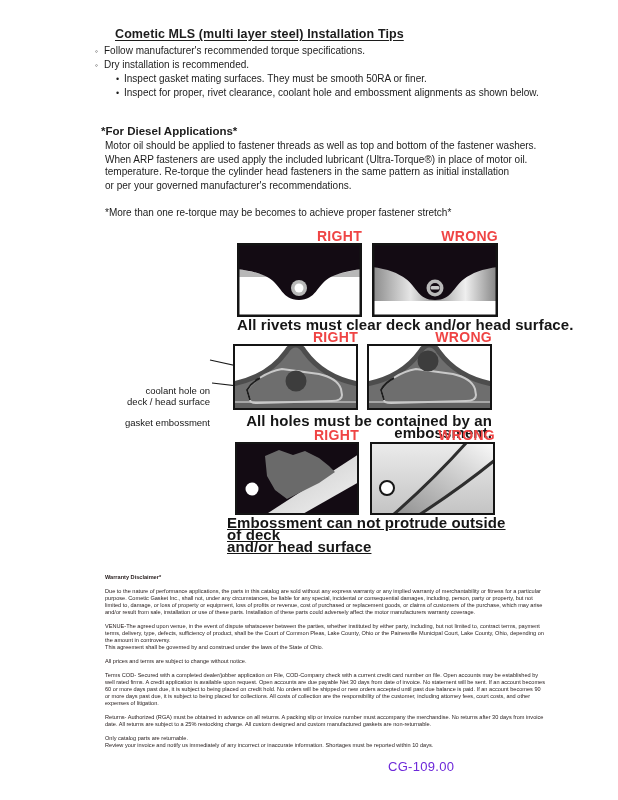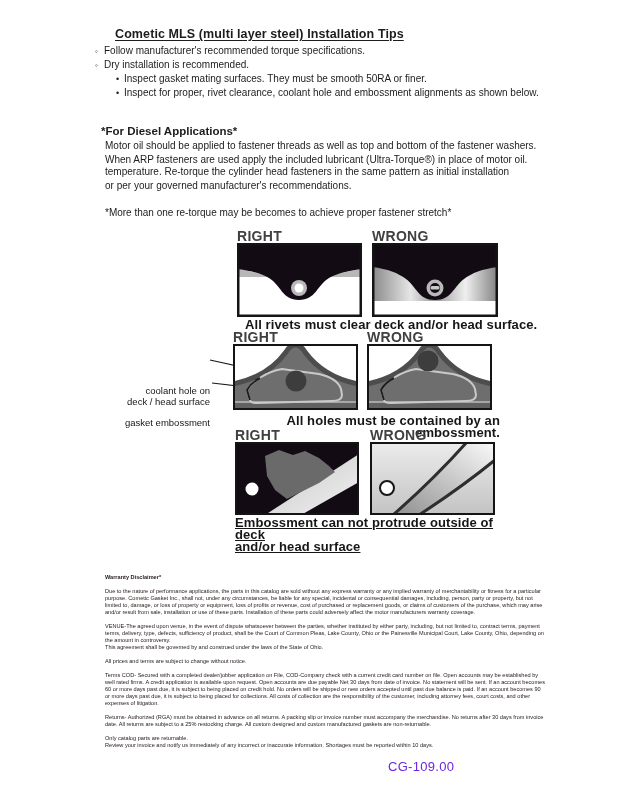--- a/index.html
+++ b/index.html
@@ -7,24 +7,24 @@
         font-family:"Liberation Sans","DejaVu Sans",sans-serif;color:#1c1c1c;}
   .title{position:absolute;left:107px;top:19px;margin:8px;font-size:12.5px;font-weight:bold;
          text-decoration:underline;text-underline-offset:2px;letter-spacing:0.1px;}
   .bullets{position:absolute;left:95px;top:44px;width:470px;font-size:10px;line-height:14px;}
   .b-row{white-space:nowrap;}
   .b-row.sub{margin-left:21px;}
   .b-mark{display:inline-block;width:9px;font-size:8.5px;}
   .b-row.sub .b-mark{width:8px;font-size:9px;}
   .diesel-h{position:absolute;left:93px;top:117px;margin:8px;font-size:11.5px;font-weight:bold;}
   .para{position:absolute;left:105px;font-size:10px;line-height:13.5px;width:460px;}
-  .dg-label{position:absolute;font-size:14px;font-weight:bold;text-align:left;letter-spacing:0.3px;color:#404040;}
+  .dg-label{position:absolute;font-size:14px;font-weight:bold;text-align:right;letter-spacing:0.3px;color:#ef4444;}
   .dg-box{position:absolute;}
   .dg-box svg{display:block;}
-  .dg-caption{position:absolute;font-size:13px;font-weight:bold;letter-spacing:0.1px;color:#161616;line-height:12px;margin-left:8px;}
+  .dg-caption{position:absolute;font-size:15px;font-weight:bold;letter-spacing:0.1px;color:#161616;line-height:12px;}
   .side-label{position:absolute;left:90px;width:120px;text-align:right;font-size:9.5px;line-height:10.5px;color:#161616;margin-top:40px;}
   .leader{position:absolute;left:205px;top:352px;}
   .warranty{position:absolute;left:105px;top:574px;width:440px;font-size:5.6px;line-height:7px;color:#241b1b;}
   .w-h{font-weight:bold;margin-bottom:7px;}
   .wp{margin-bottom:7px;}
   .wp.tight{margin-bottom:0;}
   .footer{position:absolute;left:388px;top:759px;font-size:13px;letter-spacing:0.3px;color:#6d28d9;}
 </style>
 </head>
 <body>

